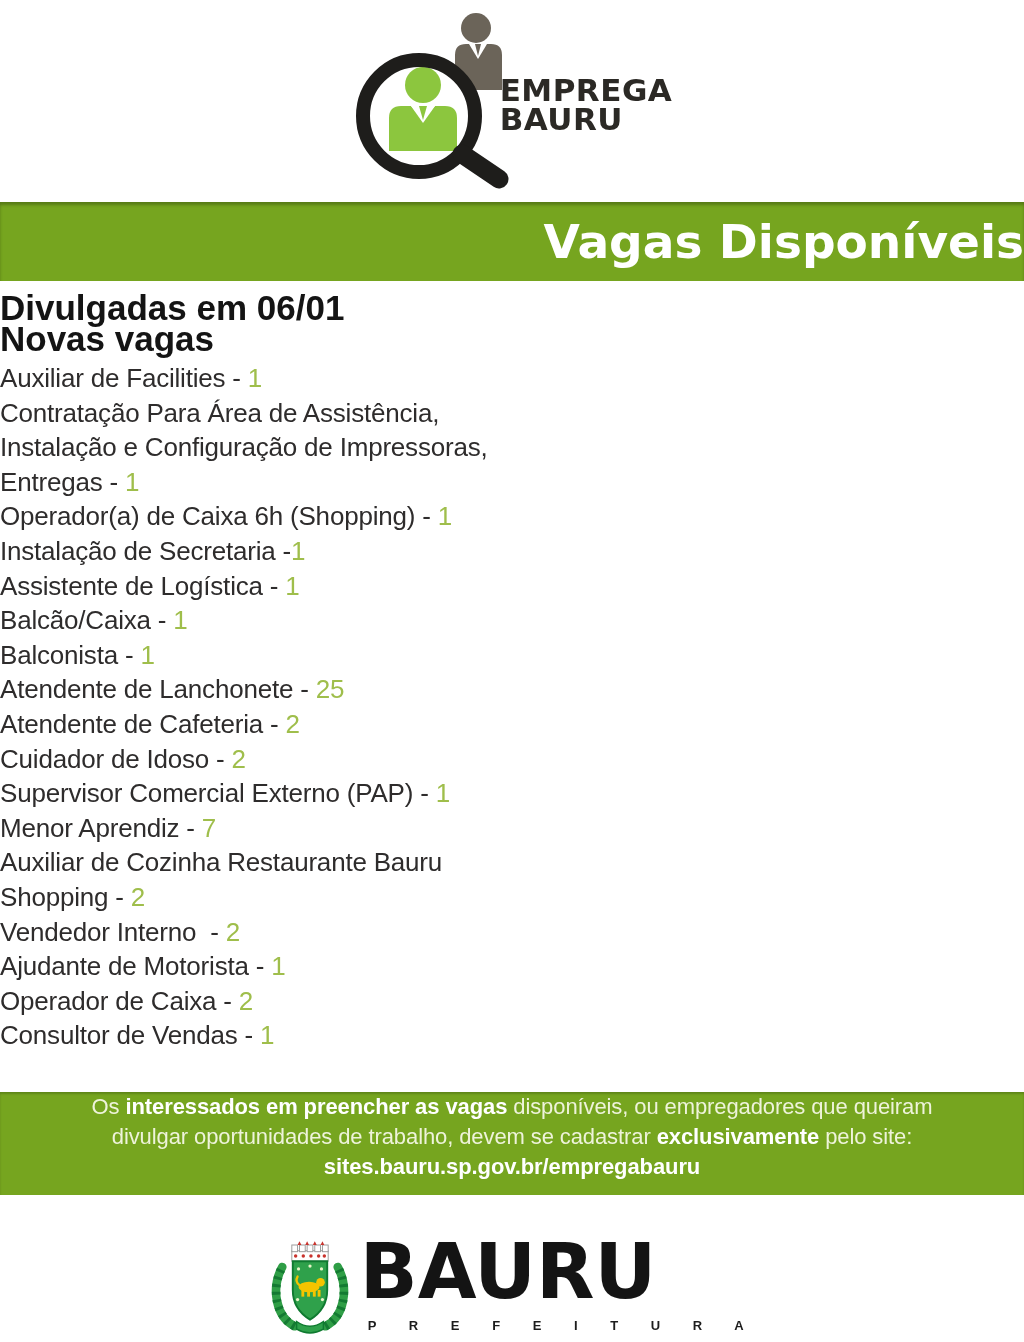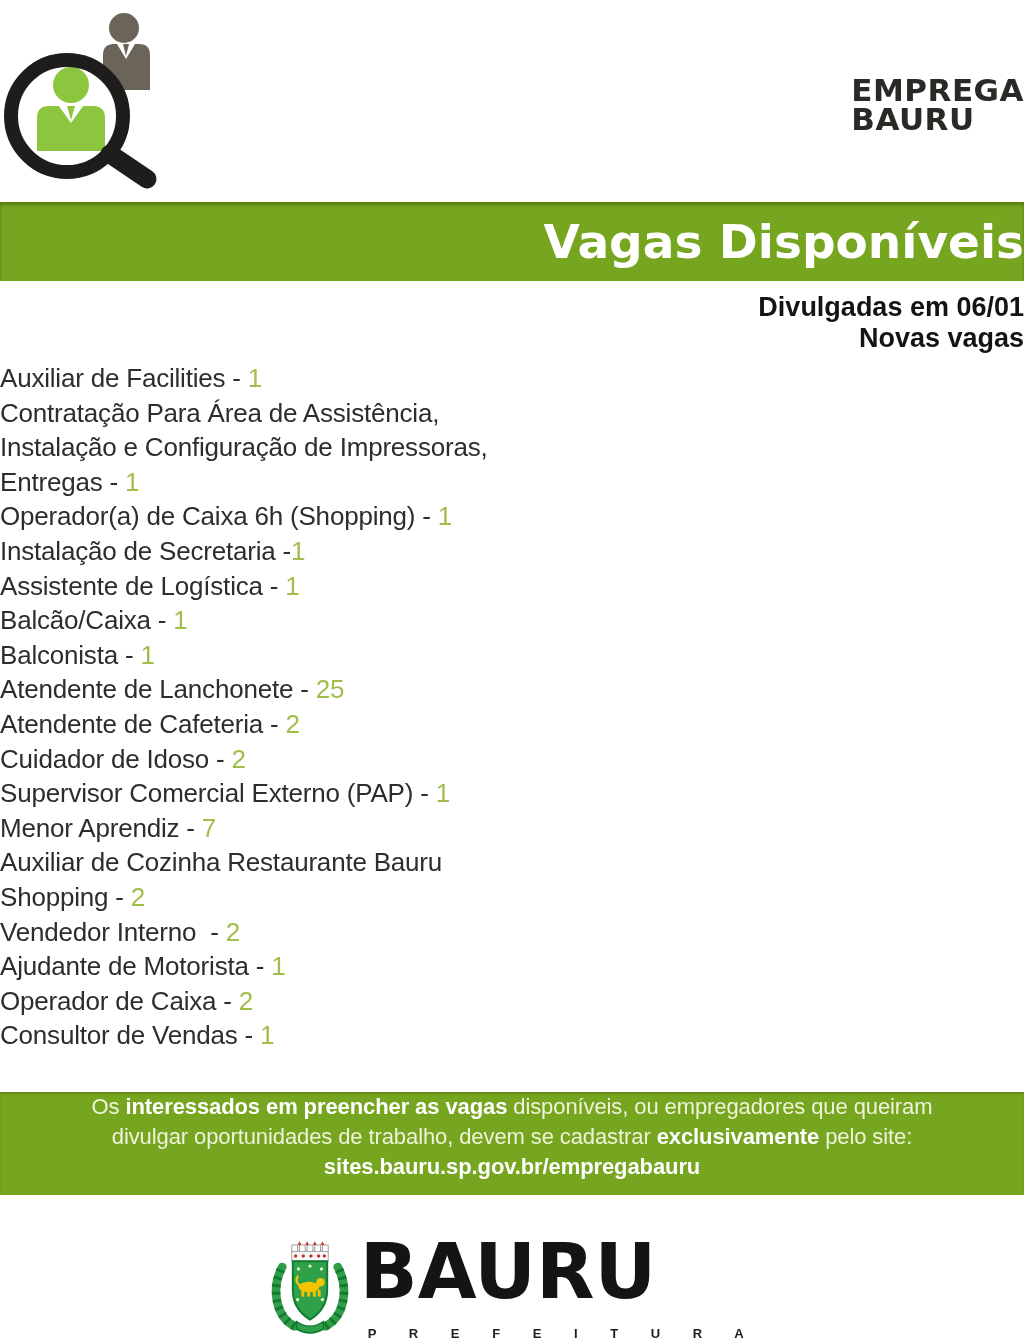--- a/index.html
+++ b/index.html
@@ -14,21 +14,21 @@
   body{
     width:1024px;height:1342px;
     font-family:"Liberation Sans","DejaVu Sans",sans-serif;
     position:relative;overflow:hidden;
   }
   .page{position:absolute;inset:0;background:#fff;}
 
   
   .logo-top{
     position:absolute;top:0;left:0;width:100%;height:166px;
-    display:flex;justify-content:space-between;align-items:flex-start;padding-top:8px;
+    display:flex;justify-content:center;align-items:flex-start;padding-top:8px;
   }
   .logo-glass{width:162px;height:186px;flex:0 0 auto;}
   .logo-wordmark{
     margin-top:68px;margin-left:-14px;
     font-family:"DejaVu Sans","Liberation Sans",sans-serif;
     font-weight:bold;font-size:31px;line-height:29px;
     letter-spacing:0.5px;color:#2b2925;
   }
 
   
@@ -39,22 +39,22 @@
     display:flex;align-items:center;justify-content:flex-end;
   }
   .banner h1{
     font-family:"DejaVu Sans","Liberation Sans",sans-serif;
     font-size:47px;font-weight:bold;color:#ffffff;letter-spacing:0px;
   }
 
   
   .announce{
     position:absolute;top:292px;left:0;width:100%;
-    text-align:right;font-weight:bold;color:#141414;
-    font-size:27px;line-height:31px;
+    text-align:left;font-weight:bold;color:#141414;
+    font-size:35px;line-height:31px;
   }
 
   
   .jobs{
     position:absolute;top:361px;left:0;width:100%;
     text-align:left;color:var(--ink);
     font-size:26px;line-height:34.6px;letter-spacing:-0.2px;
   }
   .job-line{white-space:pre-wrap;}
   .job-count{color:var(--count-green);}
@@ -77,21 +77,21 @@
   }
   .crest{width:88px;height:98px;flex:0 0 auto;margin-top:4px;}
   .city-block{display:flex;flex-direction:column;align-items:flex-start;}
   .city-name{
     font-family:"DejaVu Sans","Liberation Sans",sans-serif;
     font-size:76px;font-weight:bold;color:#141414;line-height:72px;
     letter-spacing:0px;
   }
   .city-sub{
     font-size:13px;font-weight:bold;color:#1d1d1d;
-    letter-spacing:14.5px;margin-top:18px;padding-left:8px;
+    letter-spacing:14.5px;margin-top:10px;padding-left:8px;
   }
 </style>
 </head>
 <body>
 
 <div class="page">
 
   <header class="logo-top">
     <svg class="logo-glass" viewBox="0 0 162 186" aria-hidden="true">
 

